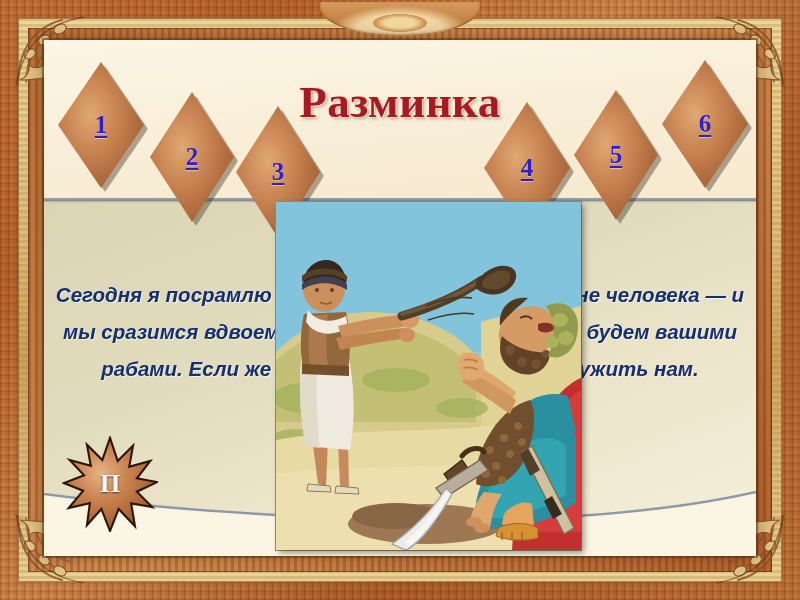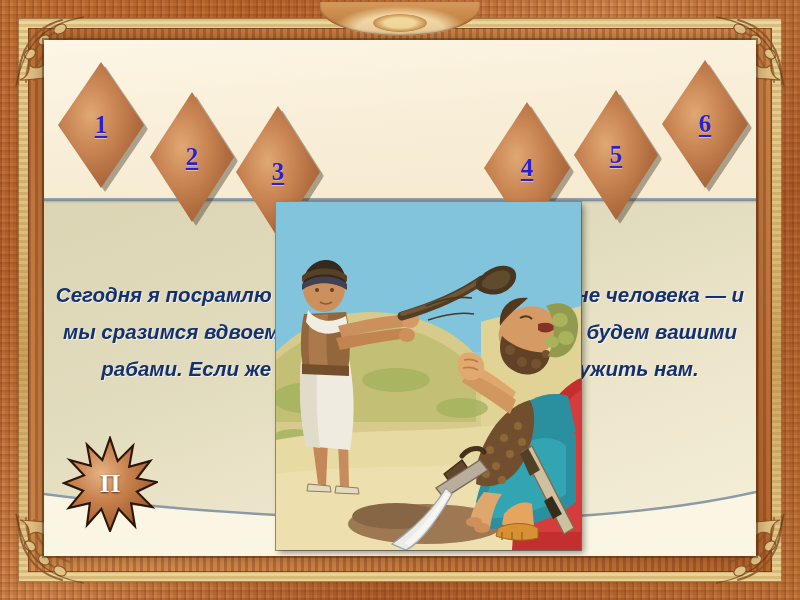--- a/index.html
+++ b/index.html
@@ -252,20 +252,21 @@
       <div class="scroll"></div>
       <div class="scroll-top-edge"></div>
 
       <div class="scroll-curve">
         <svg viewBox="0 0 712 120" preserveAspectRatio="none">
           <path d="M0 58 C120 74 300 86 430 84 C560 82 650 70 712 56 L712 120 L0 120 Z" fill="#fbf5e4"></path>
           <path d="M0 58 C120 74 300 86 430 84 C560 82 650 70 712 56" fill="none" stroke="#8d9aa6" stroke-width="2.4"></path>
         </svg>
       </div>
 
+      <div class="title">Разминка</div>
 
       <div class="dia" style="left:14px;top:22px;width:86px;height:126px;">
         <div class="drop"></div>
         <div class="shape"></div>
         <div class="shade"></div>
         <div class="num">1</div>
       </div>
 
       <div class="dia" style="left:106px;top:52px;width:84px;height:130px;">
         <div class="drop"></div>

